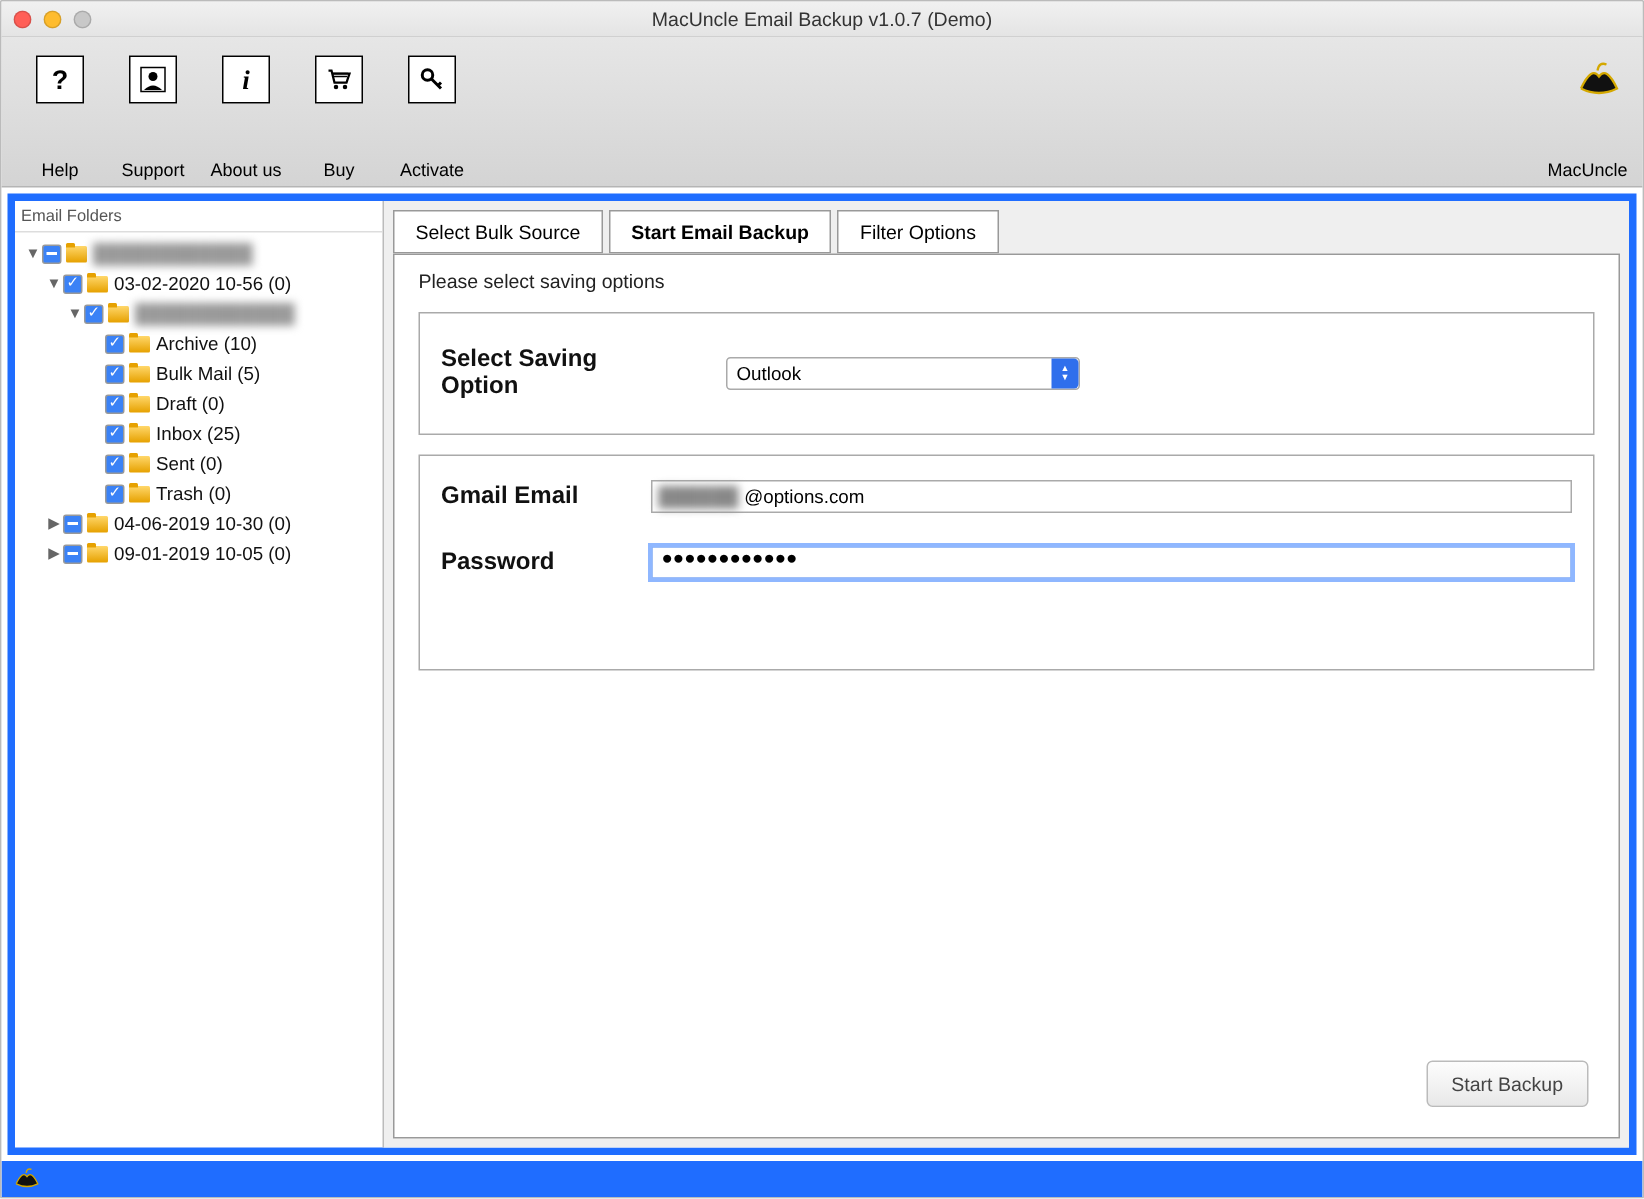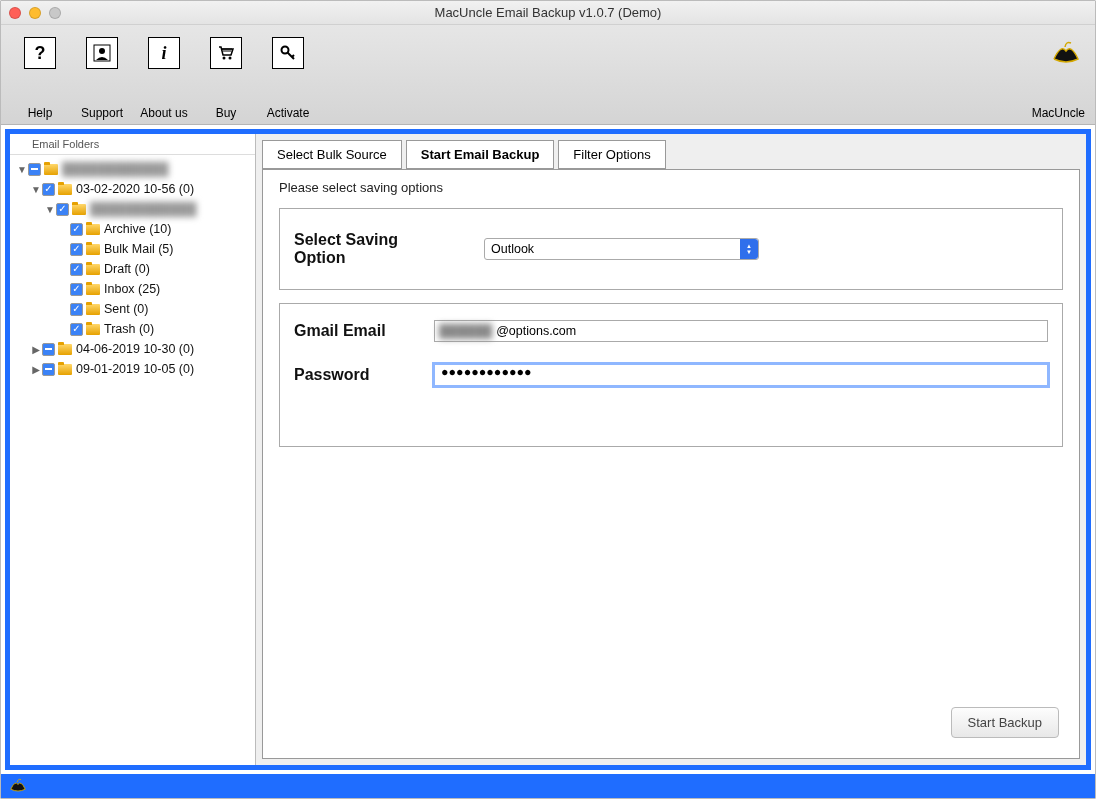--- a/index.html
+++ b/index.html
@@ -16,41 +16,41 @@
 .toolitem { width: 62px; display: flex; flex-direction: column; align-items: center; gap: 4px; }
 .toolbtn { width: 32px; height: 32px; border: 1.5px solid #000; background: #fff; display: flex; align-items: center; justify-content: center; font-size: 18px; }
 .brand-right { margin-left: auto; display: flex; flex-direction: column; align-items: center; gap: 4px; padding-top: 2px; padding-right: 6px; }
 .brand-right svg { width: 30px; height: 26px; }
 .toolbar-labels { position: absolute; bottom: 4px; left: 8px; display: flex; }
 .toolbar-labels span { width: 62px; text-align: center; font-size: 12px; }
 .brand-label { position: absolute; bottom: 4px; right: 10px; font-size: 12px; }
 .content { flex: 1; display: flex; flex-direction: column; background: #fff; }
 .content-inner { flex: 1; border: 5px solid #1f6dff; margin: 4px; display: flex; }
 .sidebar { width: 246px; border-right: 1px solid #bbb; display: flex; flex-direction: column; }
-.sidebar-header { font-size: 11px; color: #555; padding: 4px 22px; border-bottom: 1px solid #ddd; }
+.sidebar-header { font-size: 11px; color: #555; padding: 4px 4px; border-bottom: 1px solid #ddd; }
 .tree { padding: 4px 2px; font-size: 12.5px; color: #111; overflow: auto; }
 .tree-row { display: flex; align-items: center; height: 20px; white-space: nowrap; }
 .disclose { width: 12px; font-size: 10px; color: #666; text-align: center; cursor: pointer; }
 .cb { width: 13px; height: 13px; border: 1px solid #999; border-radius: 2px; background: #3b82f6; margin-right: 3px; display: inline-flex; align-items: center; justify-content: center; color: #fff; font-size: 10px; line-height: 1; }
 .cb.checked::after { content: "✓"; font-size: 10px; }
 .cb.mixed { background: #3b82f6; }
 .cb.mixed::after { content: ""; width: 7px; height: 2px; background: #fff; display: block; }
 .folder-ico { width: 14px; height: 11px; background: linear-gradient(#ffd76a,#e6a100); border-radius: 1px; margin-right: 4px; display: inline-block; position: relative; }
 .folder-ico::before { content:""; position:absolute; top:-2px; left:0; width:6px; height:3px; background:#e6a100; border-radius:1px 1px 0 0; }
 .blur { filter: blur(3px); color: #999; }
 .main { flex: 1; background: #efefef; padding: 6px; display: flex; flex-direction: column; }
 .tabs { display: flex; gap: 4px; }
 .tab { background: #fff; border: 1px solid #999; padding: 6px 14px; font-size: 13px; color: #000; font-weight: 600; cursor: pointer; }
 .tab.inactive { font-weight: 400; }
 .panel { background: #fff; border: 1px solid #999; flex: 1; padding: 10px 16px; display: flex; flex-direction: column; gap: 13px; position: relative; }
 .instruction { font-size: 13px; color: #222; }
 .group { border: 1px solid #aaa; padding: 22px 14px; }
 .row { display: flex; align-items: center; }
 .label { width: 140px; font-size: 16px; font-weight: 600; color: #111; }
-.select { position: relative; width: 275px; height: 22px; border: 1px solid #aaa; border-radius: 3px; background: #fff; display: flex; align-items: center; padding: 0 6px; font-size: 12.5px; }
+.select { position: relative; width: 236px; height: 22px; border: 1px solid #aaa; border-radius: 3px; background: #fff; display: flex; align-items: center; padding: 0 6px; font-size: 12.5px; }
 .select .caret { position: absolute; right: 0; top: 0; width: 18px; height: 100%; background: #2f6fec; border-radius: 0 3px 3px 0; display: flex; flex-direction: column; align-items: center; justify-content: center; color: #fff; font-size: 6px; line-height: 6px; }
 .input-wrap { flex: 1; }
 .text-input { width: 100%; height: 22px; border: 1px solid #aaa; padding: 0 6px; font-size: 12.5px; background: #fff; }
 .text-input.focused { outline: 3px solid #8fb7ff; outline-offset: -1px; border: 1px solid #5a8de0; }
 .email-input { display: flex; align-items: center; height: 22px; border: 1px solid #aaa; background: #fff; font-size: 12.5px; }
 .email-input .blurpart { filter: blur(3px); padding: 0 4px; color: #888; }
 .email-input .domain { padding-right: 6px; }
 .start-btn { position: absolute; right: 20px; bottom: 20px; background: linear-gradient(#fdfdfd,#e8e8e8); border: 1px solid #bbb; border-radius: 4px; padding: 7px 16px; font-size: 13px; color: #444; cursor: pointer; }
 .footer { height: 24px; background: #1f6dff; display: flex; align-items: center; padding: 0 8px; }
 .footer svg { width: 18px; height: 18px; }

